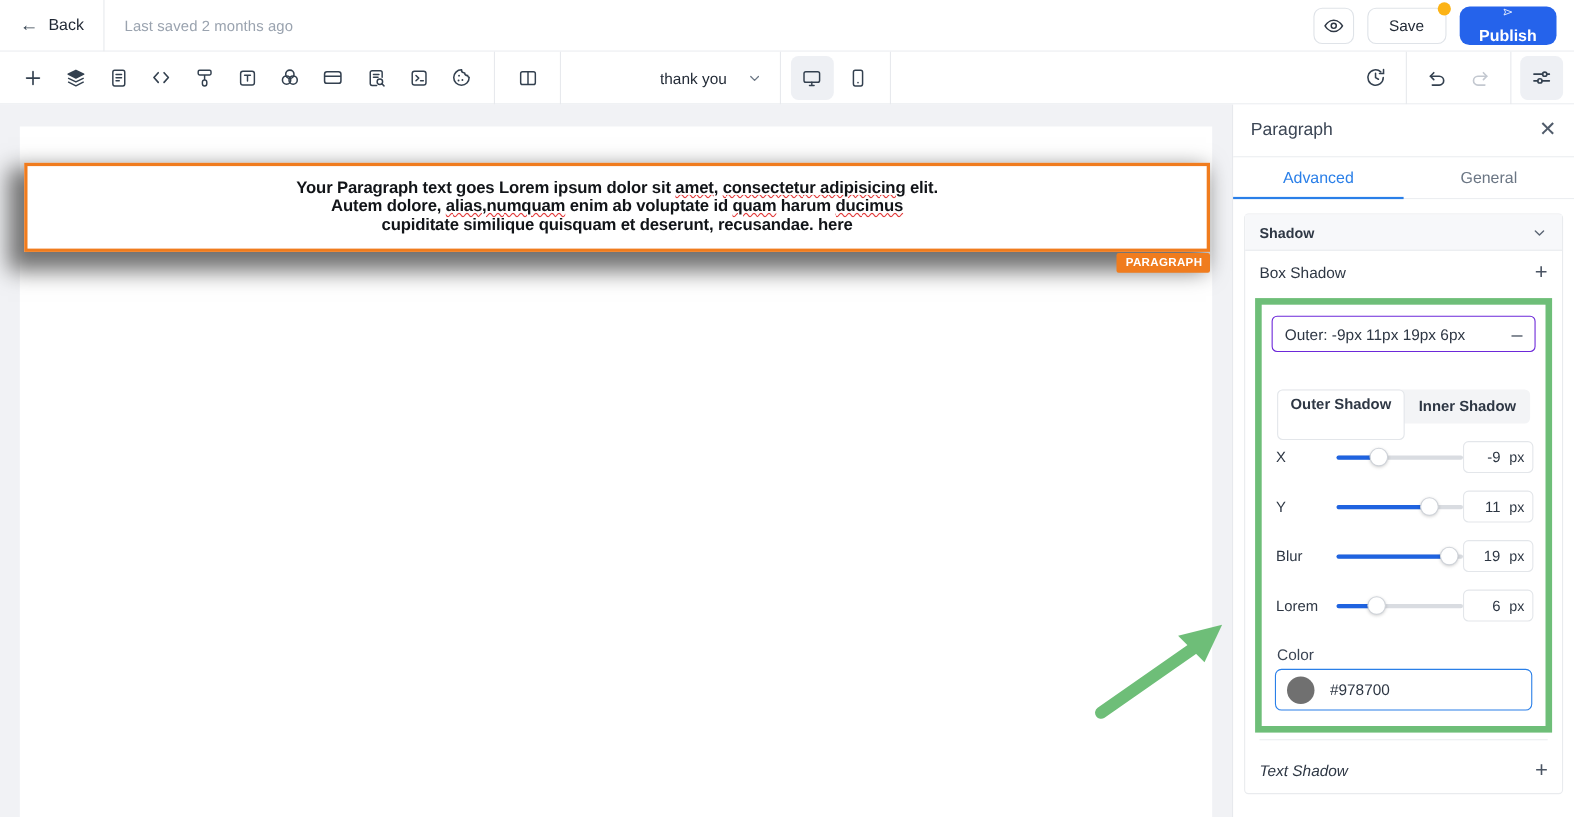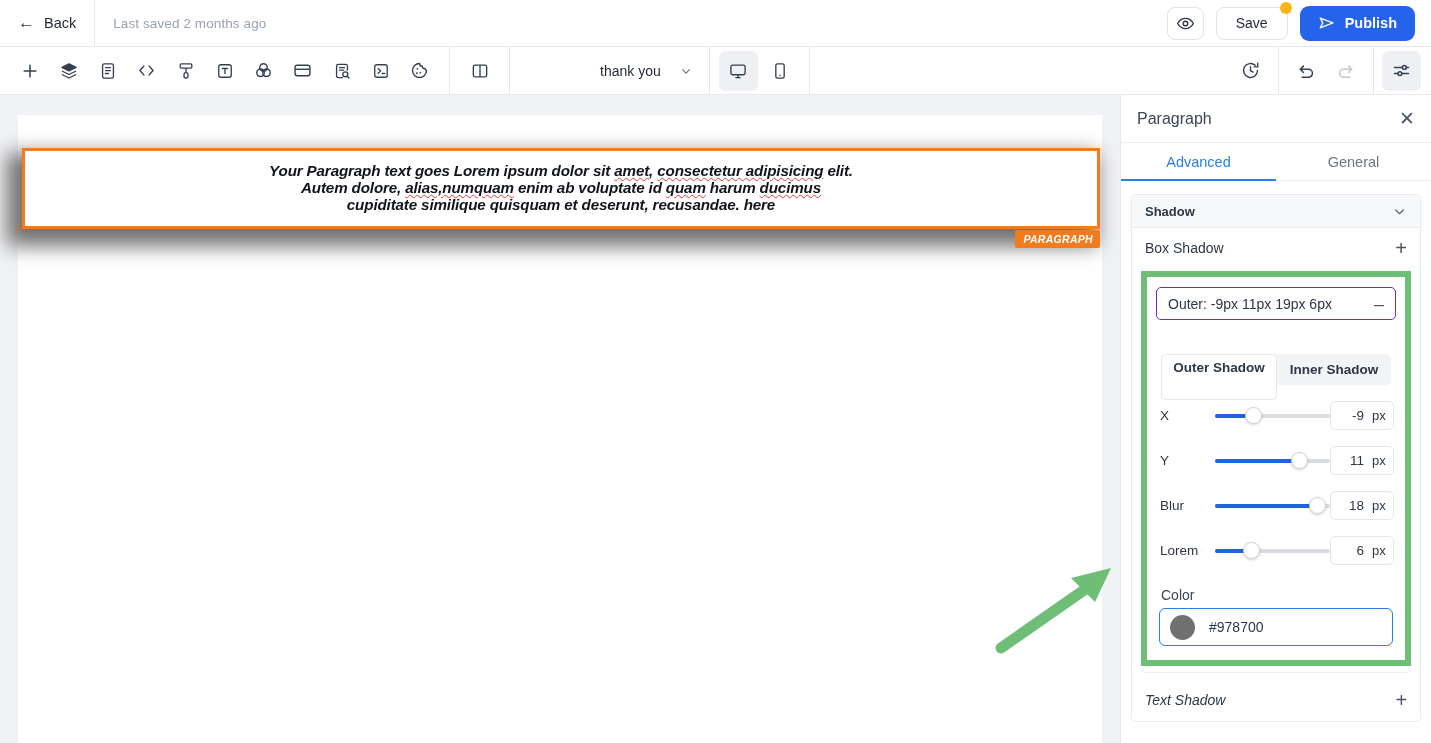--- a/index.html
+++ b/index.html
@@ -44,21 +44,21 @@
     background: #fff; color: #1f2733; font-size: 14px; font-weight: 500;
     display: flex; align-items: center; justify-content: center; cursor: pointer;
   }
   .save-dot {
     position: absolute; top: -6px; right: -5px;
     width: 12px; height: 12px; border-radius: 50%; background: #fcb316;
   }
   .publish-btn {
     height: 35px; padding: 0 18px; border-radius: 9px;
     background: #2563eb; color: #fff; font-size: 14.5px; font-weight: 600;
-    display: flex; align-items: center; gap: 9px; cursor: pointer;
+    display: flex; align-items: center; gap: 9px; cursor: pointer; flex-direction: column;
   }
 
   
   .toolbar {
     height: 48px; min-height: 48px; background: #fff;
     border-bottom: 1px solid #e7e9ed;
     display: flex; align-items: center; position: relative;
   }
   .tool-group { display: flex; align-items: center; height: 48px; }
   .tool {
@@ -72,21 +72,21 @@
     display: flex; align-items: center; gap: 18px;
     padding: 0 16px 0 18px; height: 48px; cursor: pointer;
     color: #1f2733; font-size: 14px;
   }
   .toolbar-right { margin-left: auto; display: flex; align-items: center; height: 48px; }
 
   
   .body { flex: 1; display: flex; position: relative; background: #f1f2f5; }
 
   
-  .canvas-wrap { flex: 1; position: relative; padding: 20px 18px 0 18px; font-style: italic; }
+  .canvas-wrap { flex: 1; position: relative; padding: 20px 18px 0 18px; }
   .canvas {
     position: relative; width: 1084px; height: 100%;
     background: #ffffff;
   }
   .para-block {
     position: absolute; left: 4px; top: 33px; width: 1078px;
     border: 3px solid #f07c1e;
     background: #fff;
     box-shadow: -9px 11px 19px 6px #707070;
     padding: 11px 16px 13px 16px;
@@ -474,21 +474,21 @@
               </div>
             </div>
 
             <div class="slider-row">
               <div class="slider-label">Blur</div>
               <div class="slider-track">
                 <div class="slider-fill" style="width:89%"></div>
                 <div class="slider-thumb" style="left:89%"></div>
               </div>
               <div class="num-box">
-                <span class="num-val">18</span>
+                <span class="num-val">19</span>
                 <span class="num-unit">px</span>
               </div>
             </div>
 
             <div class="slider-row">
               <div class="slider-label">Lorem</div>
               <div class="slider-track">
                 <div class="slider-fill" style="width:32%"></div>
                 <div class="slider-thumb" style="left:32%"></div>
               </div>

